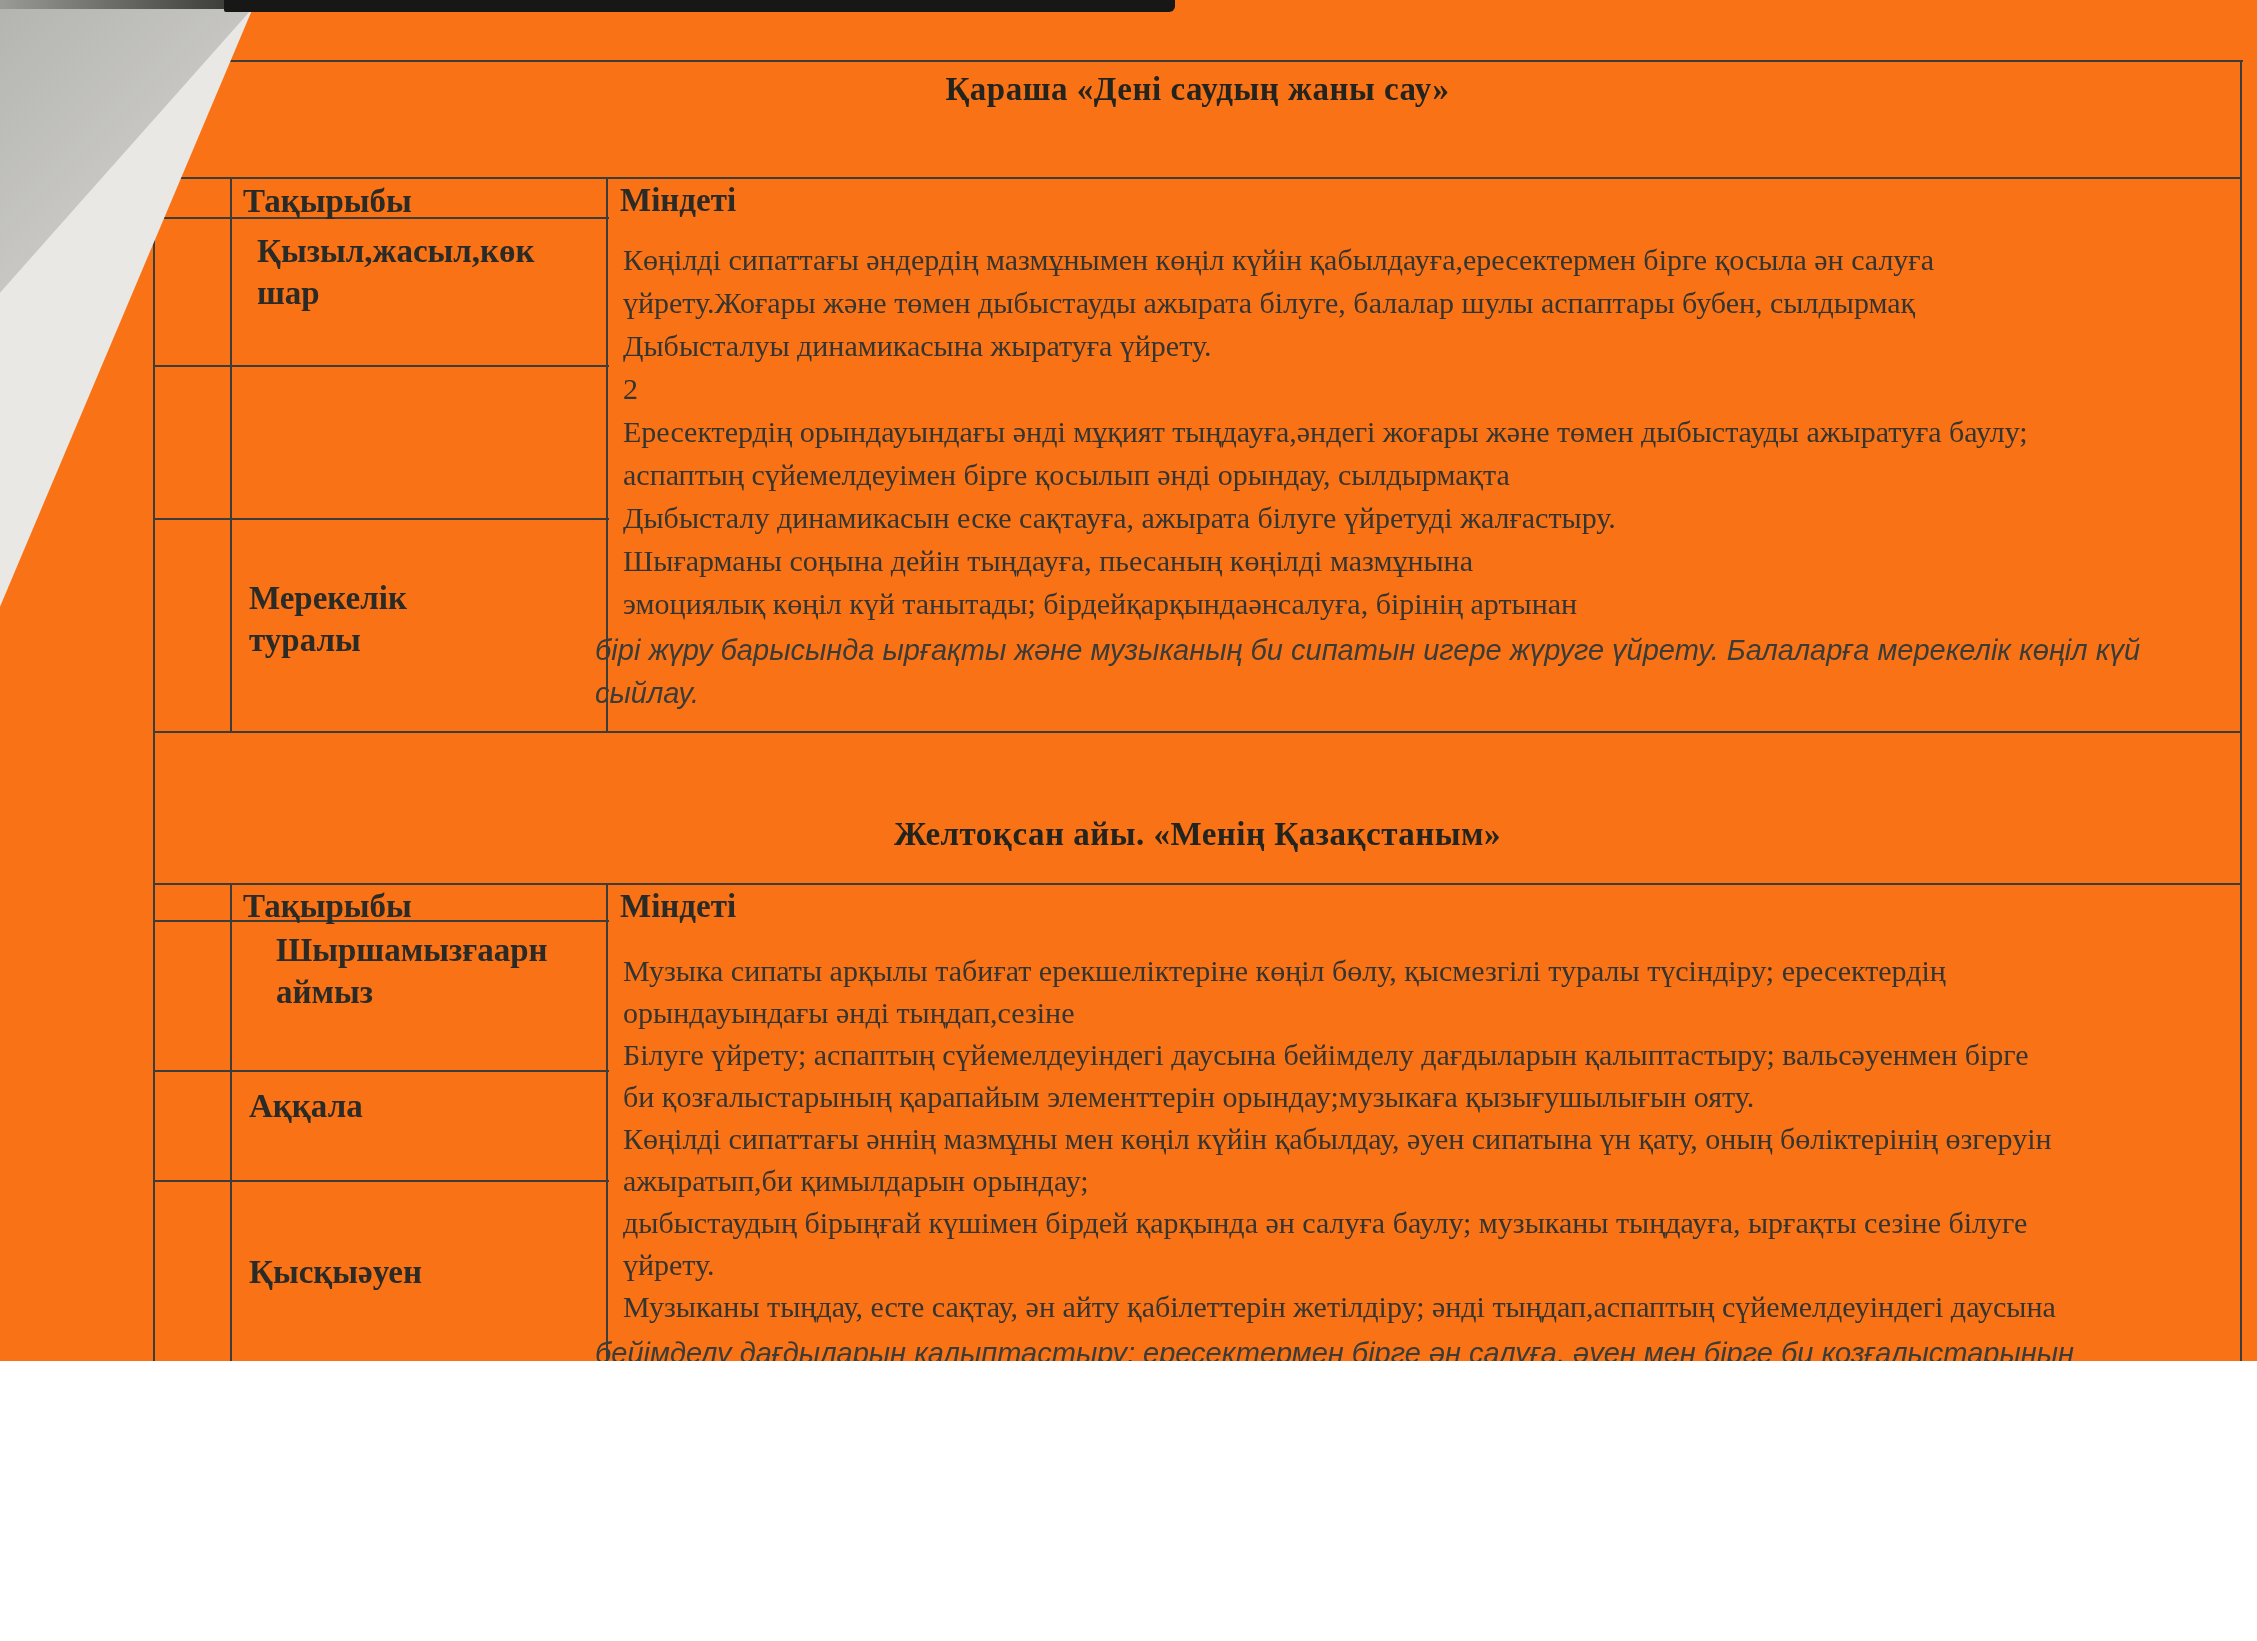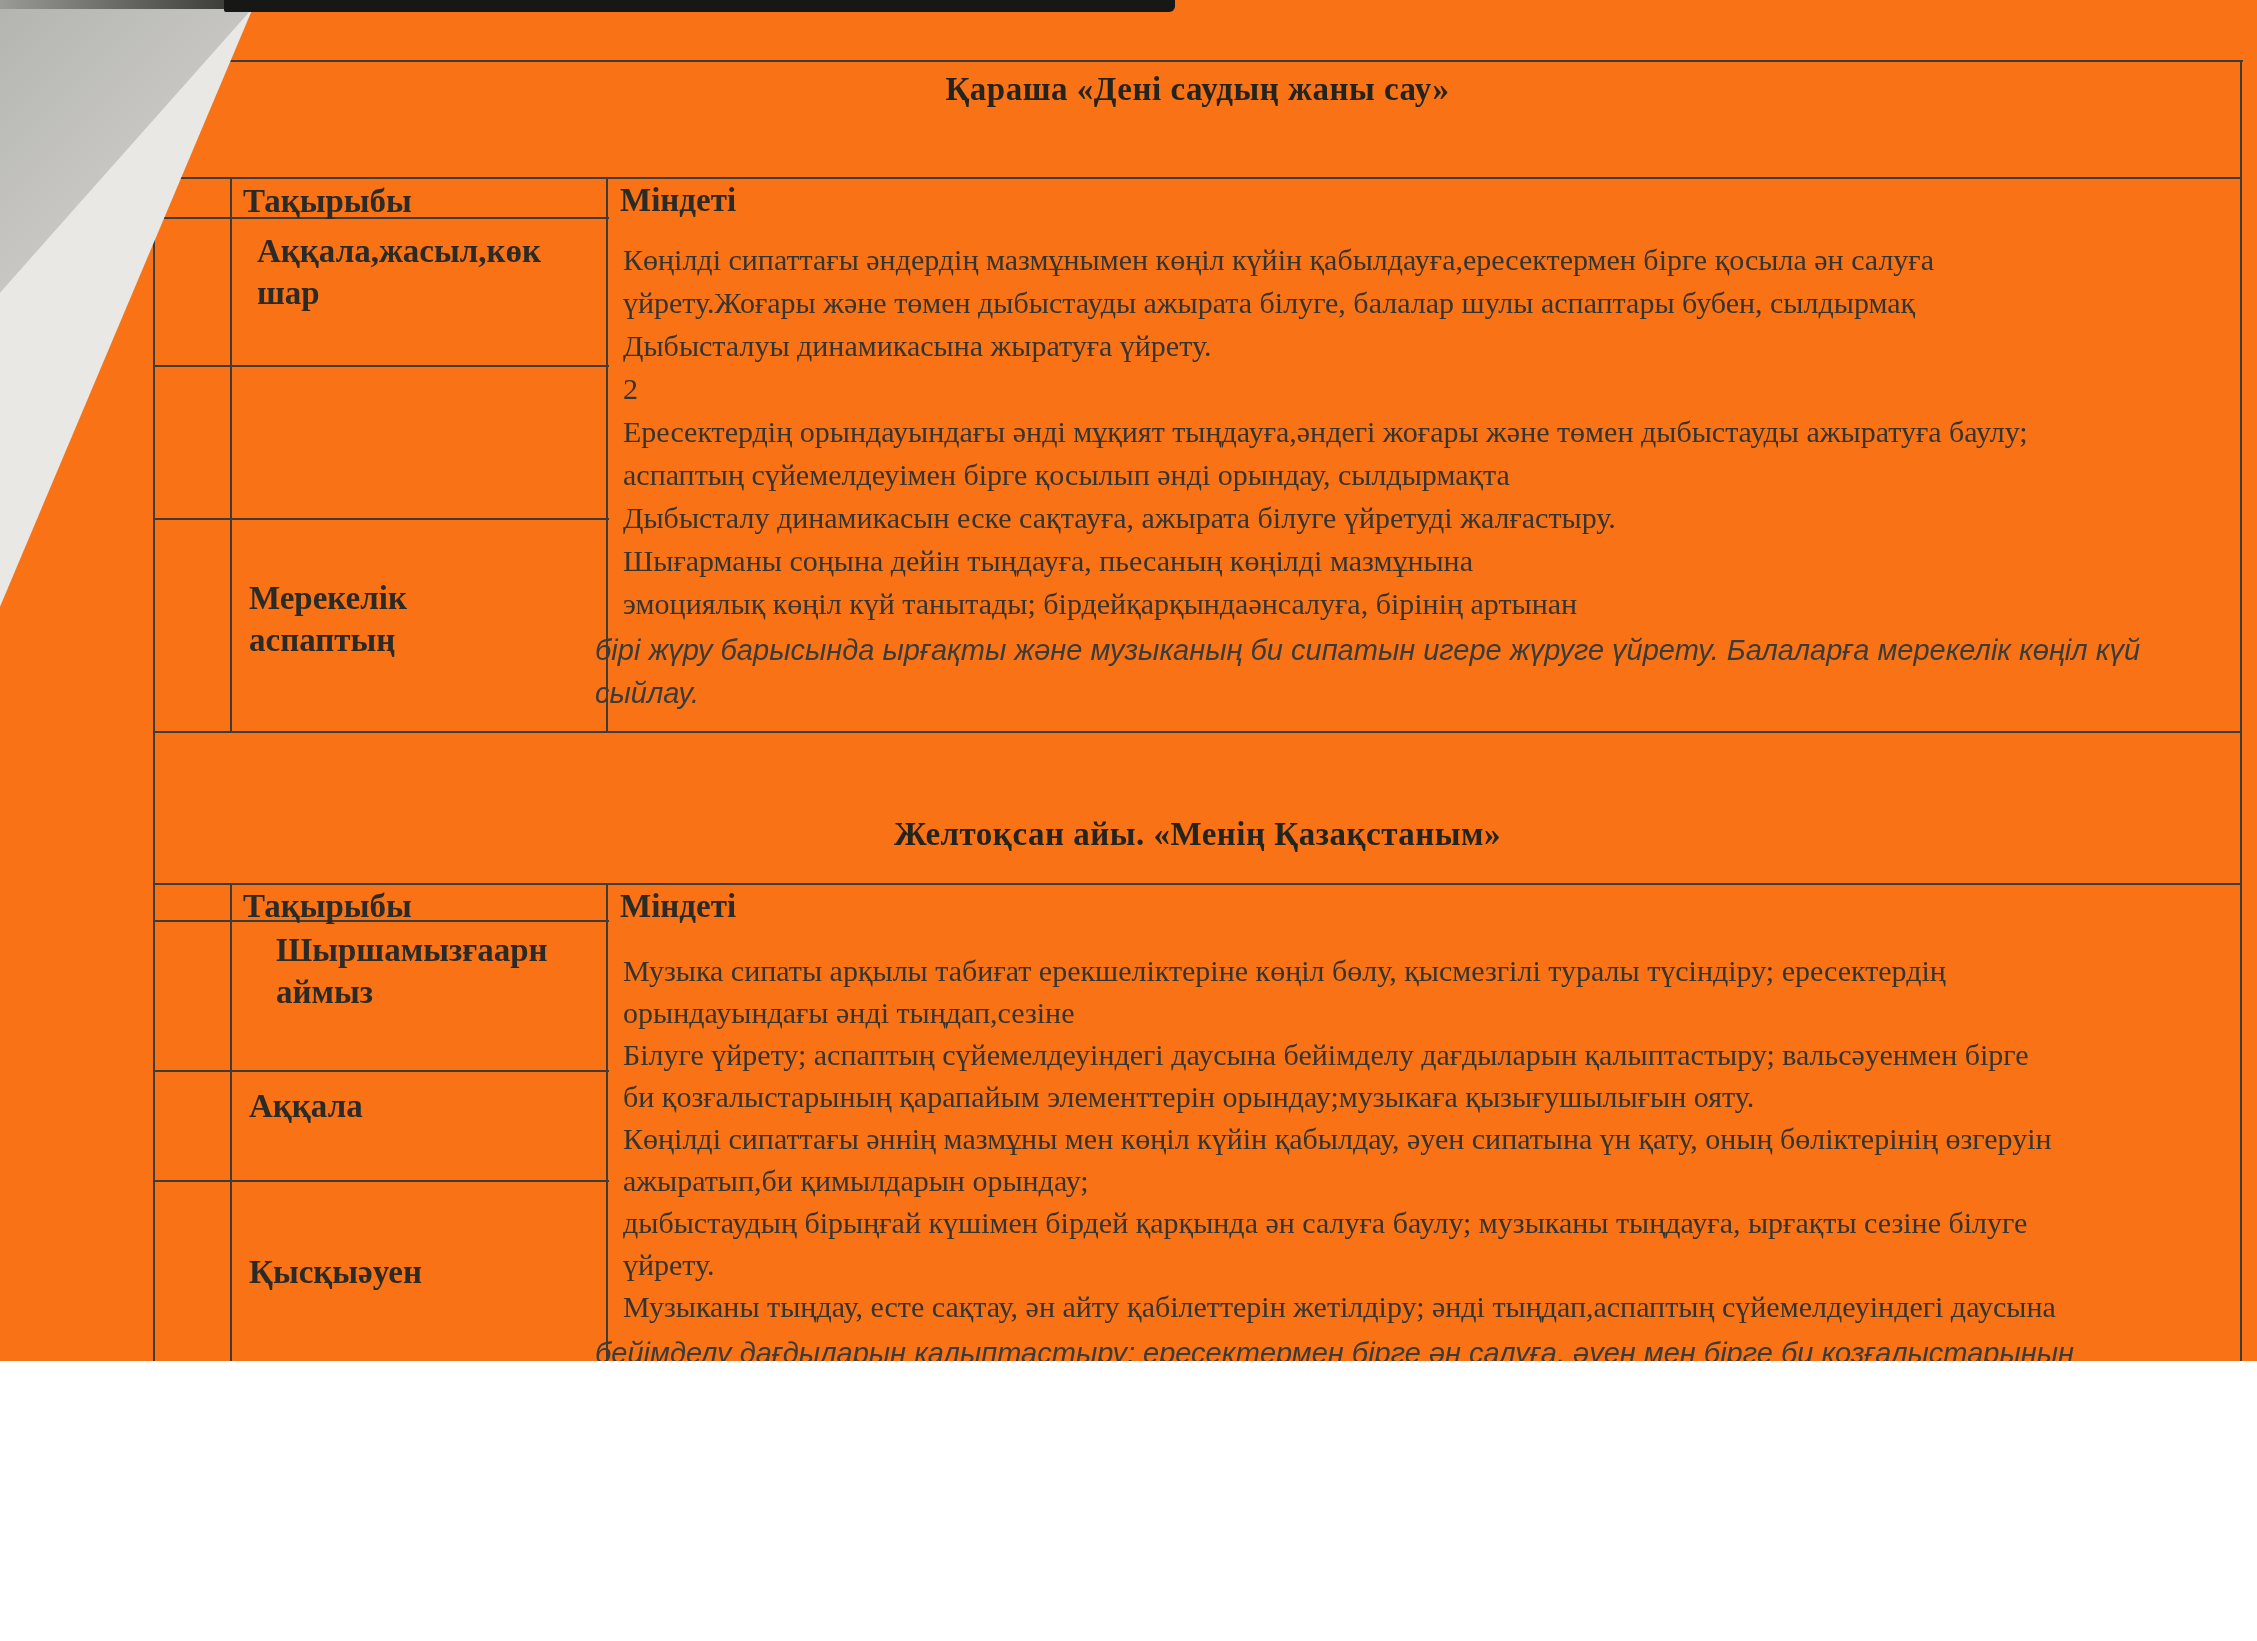--- a/index.html
+++ b/index.html
@@ -64,24 +64,24 @@
   <div class="hl" style="left:153px;top:217px;width:456px;"></div>
   <div class="hl" style="left:153px;top:365px;width:456px;"></div>
   <div class="hl" style="left:153px;top:518px;width:456px;"></div>
   <div class="hl" style="left:153px;top:731px;width:2089px;"></div>
   <div class="vl" style="left:230px;top:177px;height:554px;"></div>
   <div class="vl" style="left:606px;top:177px;height:554px;"></div>
 
   <div class="hdr" style="left:243px;top:183px;">Тақырыбы</div>
   <div class="hdr" style="left:620px;top:182px;">Міндеті</div>
 
-  <div class="lbl" style="left:257px;top:230px;">Аққала,жасыл,көк
+  <div class="lbl" style="left:257px;top:230px;">Қызыл,жасыл,көк
 шар</div>
   <div class="lbl" style="left:249px;top:577px;">Мерекелік
-аспаптың</div>
+туралы</div>
 
   <div class="task-serif" style="left:623px;top:238px;width:1608px;">Көңілді сипаттағы әндердің мазмұнымен көңіл күйін қабылдауға,ересектермен бірге қосыла ән салуға
 үйрету.Жоғары және төмен дыбыстауды ажырата білуге, балалар шулы аспаптары бубен, сылдырмақ
 Дыбысталуы динамикасына жыратуға үйрету.
 2
 Ересектердің орындауындағы әнді мұқият тыңдауға,әндегі жоғары және төмен дыбыстауды ажыратуға баулу;
 аспаптың сүйемелдеуімен бірге қосылып әнді орындау, сылдырмақта
 Дыбысталу динамикасын еске сақтауға, ажырата білуге үйретуді жалғастыру.
 Шығарманы соңына дейін тыңдауға, пьесаның көңілді мазмұнына
 эмоциялық көңіл күй танытады; бірдейқарқындаәнсалуға, бірінің артынан</div>

